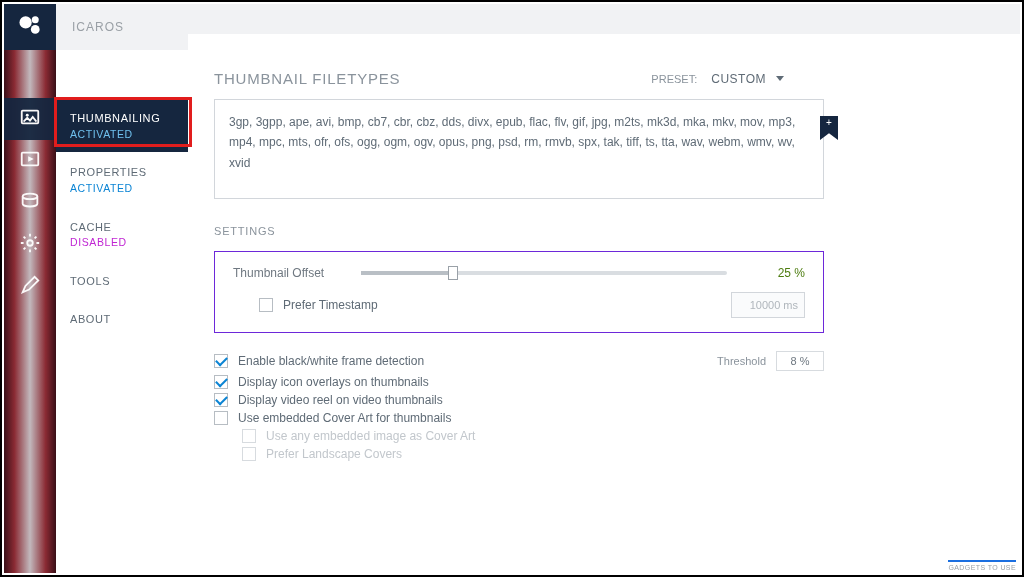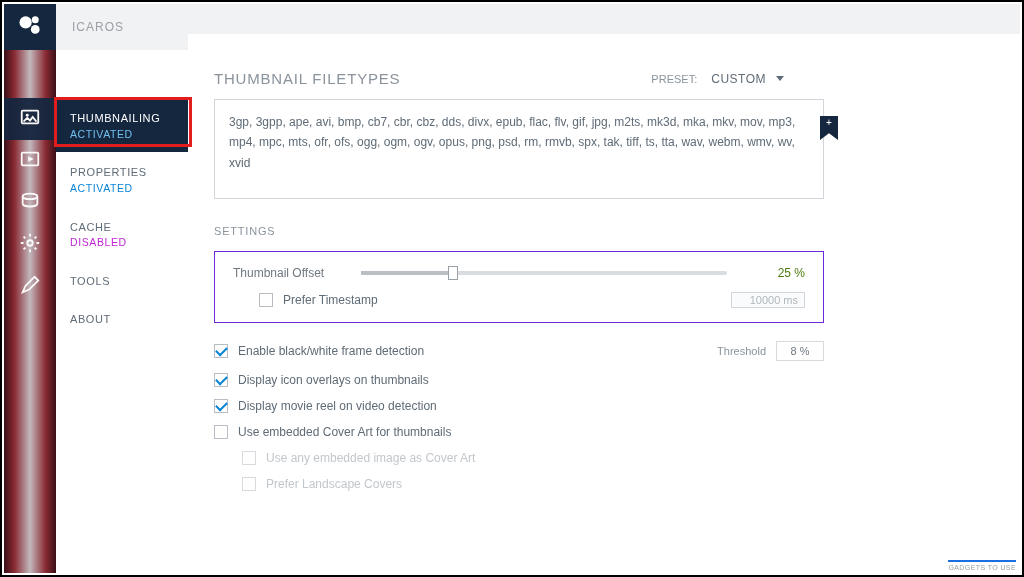--- a/index.html
+++ b/index.html
@@ -191,33 +191,33 @@
     flex-shrink: 0;
   }
   .checkbox.checked::after {
     content: "";
     width: 9px; height: 5px;
     border-left: 2px solid #0b84d4;
     border-bottom: 2px solid #0b84d4;
     transform: rotate(-45deg) translate(1px,-1px);
   }
   .num-input {
-    width: 74px; height: 16px;
+    width: 74px; height: 26px;
     border: 1px solid #d2d6db;
     background: #fafbfc;
     font-size: 11px; color: #b0b6bc;
     text-align: right;
     padding-right: 6px;
     display: flex; align-items: center; justify-content: flex-end;
   }
   .free-list { margin-top: 18px; width: 610px; }
   .free-row {
     display: flex; align-items: center;
     font-size: 12px; color: #5f6b76;
-    margin-top: 12px;
+    margin-top: 4px;
   }
   .free-row .spacer { flex:1; }
   .free-row .thresh-label { font-size: 11px; color: #8a939c; margin-right: 10px; }
   .free-row .thresh-val {
     width: 48px; height: 20px;
     border: 1px solid #d7dbdf;
     font-size: 11px; color: #6f7881;
     display: flex; align-items: center; justify-content: center;
   }
   .sub-row { padding-left: 28px; color: #c2c7cc; }
@@ -356,21 +356,21 @@
       <span class="spacer"></span>
       <span class="thresh-label">Threshold</span>
       <span class="thresh-val">8 %</span>
     </div>
     <div class="free-row">
       <span class="checkbox checked"></span>
       <span>Display icon overlays on thumbnails</span>
     </div>
     <div class="free-row">
       <span class="checkbox checked"></span>
-      <span>Display movie reel on video detection</span>
+      <span>Display video reel on video thumbnails</span>
     </div>
     <div class="free-row">
       <span class="checkbox"></span>
       <span>Use embedded Cover Art for thumbnails</span>
     </div>
     <div class="free-row sub-row">
       <span class="checkbox"></span>
       <span>Use any embedded image as Cover Art</span>
     </div>
     <div class="free-row sub-row">

